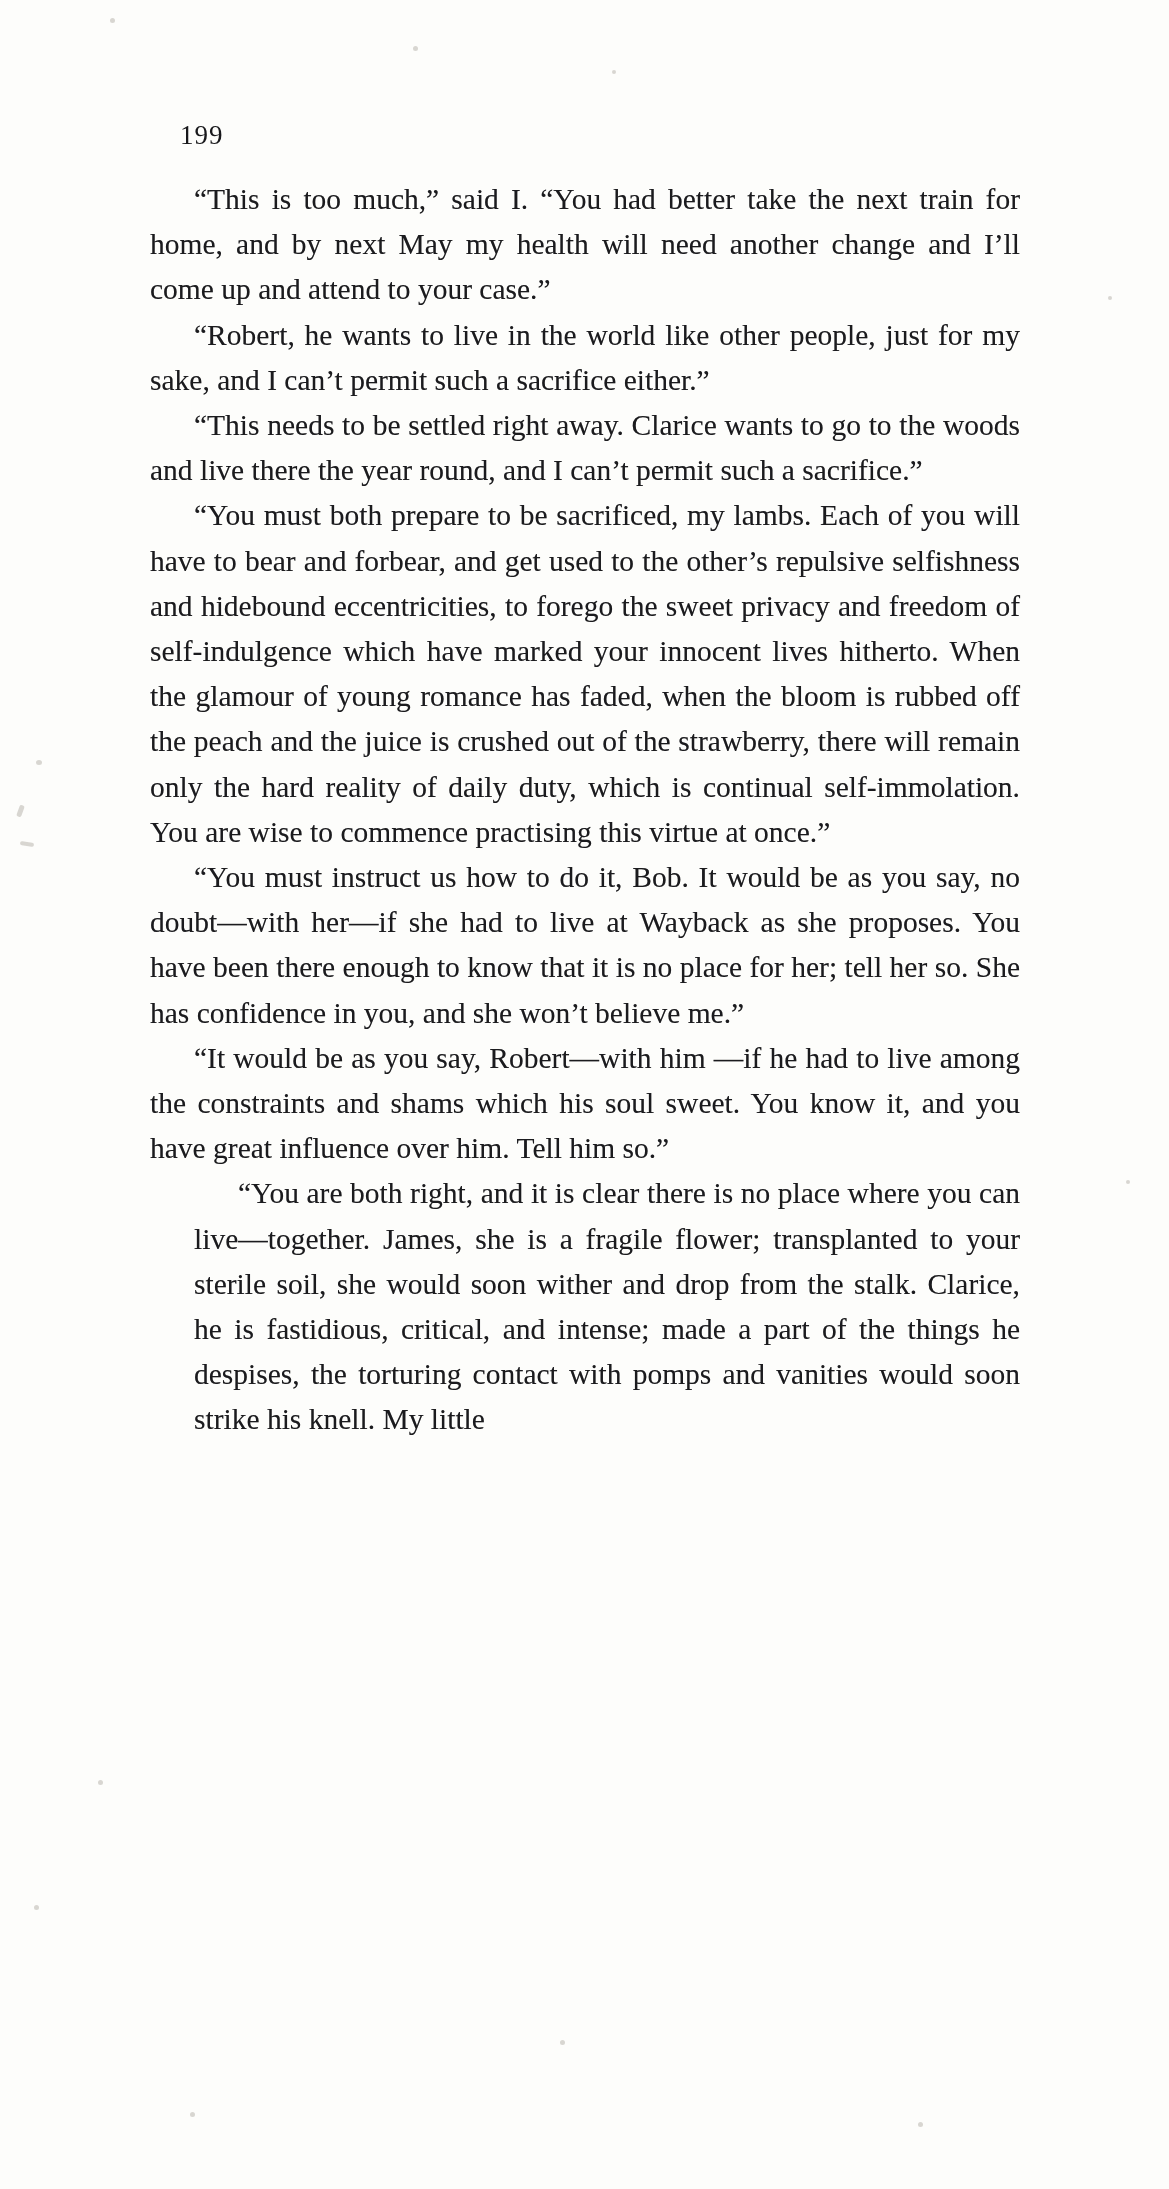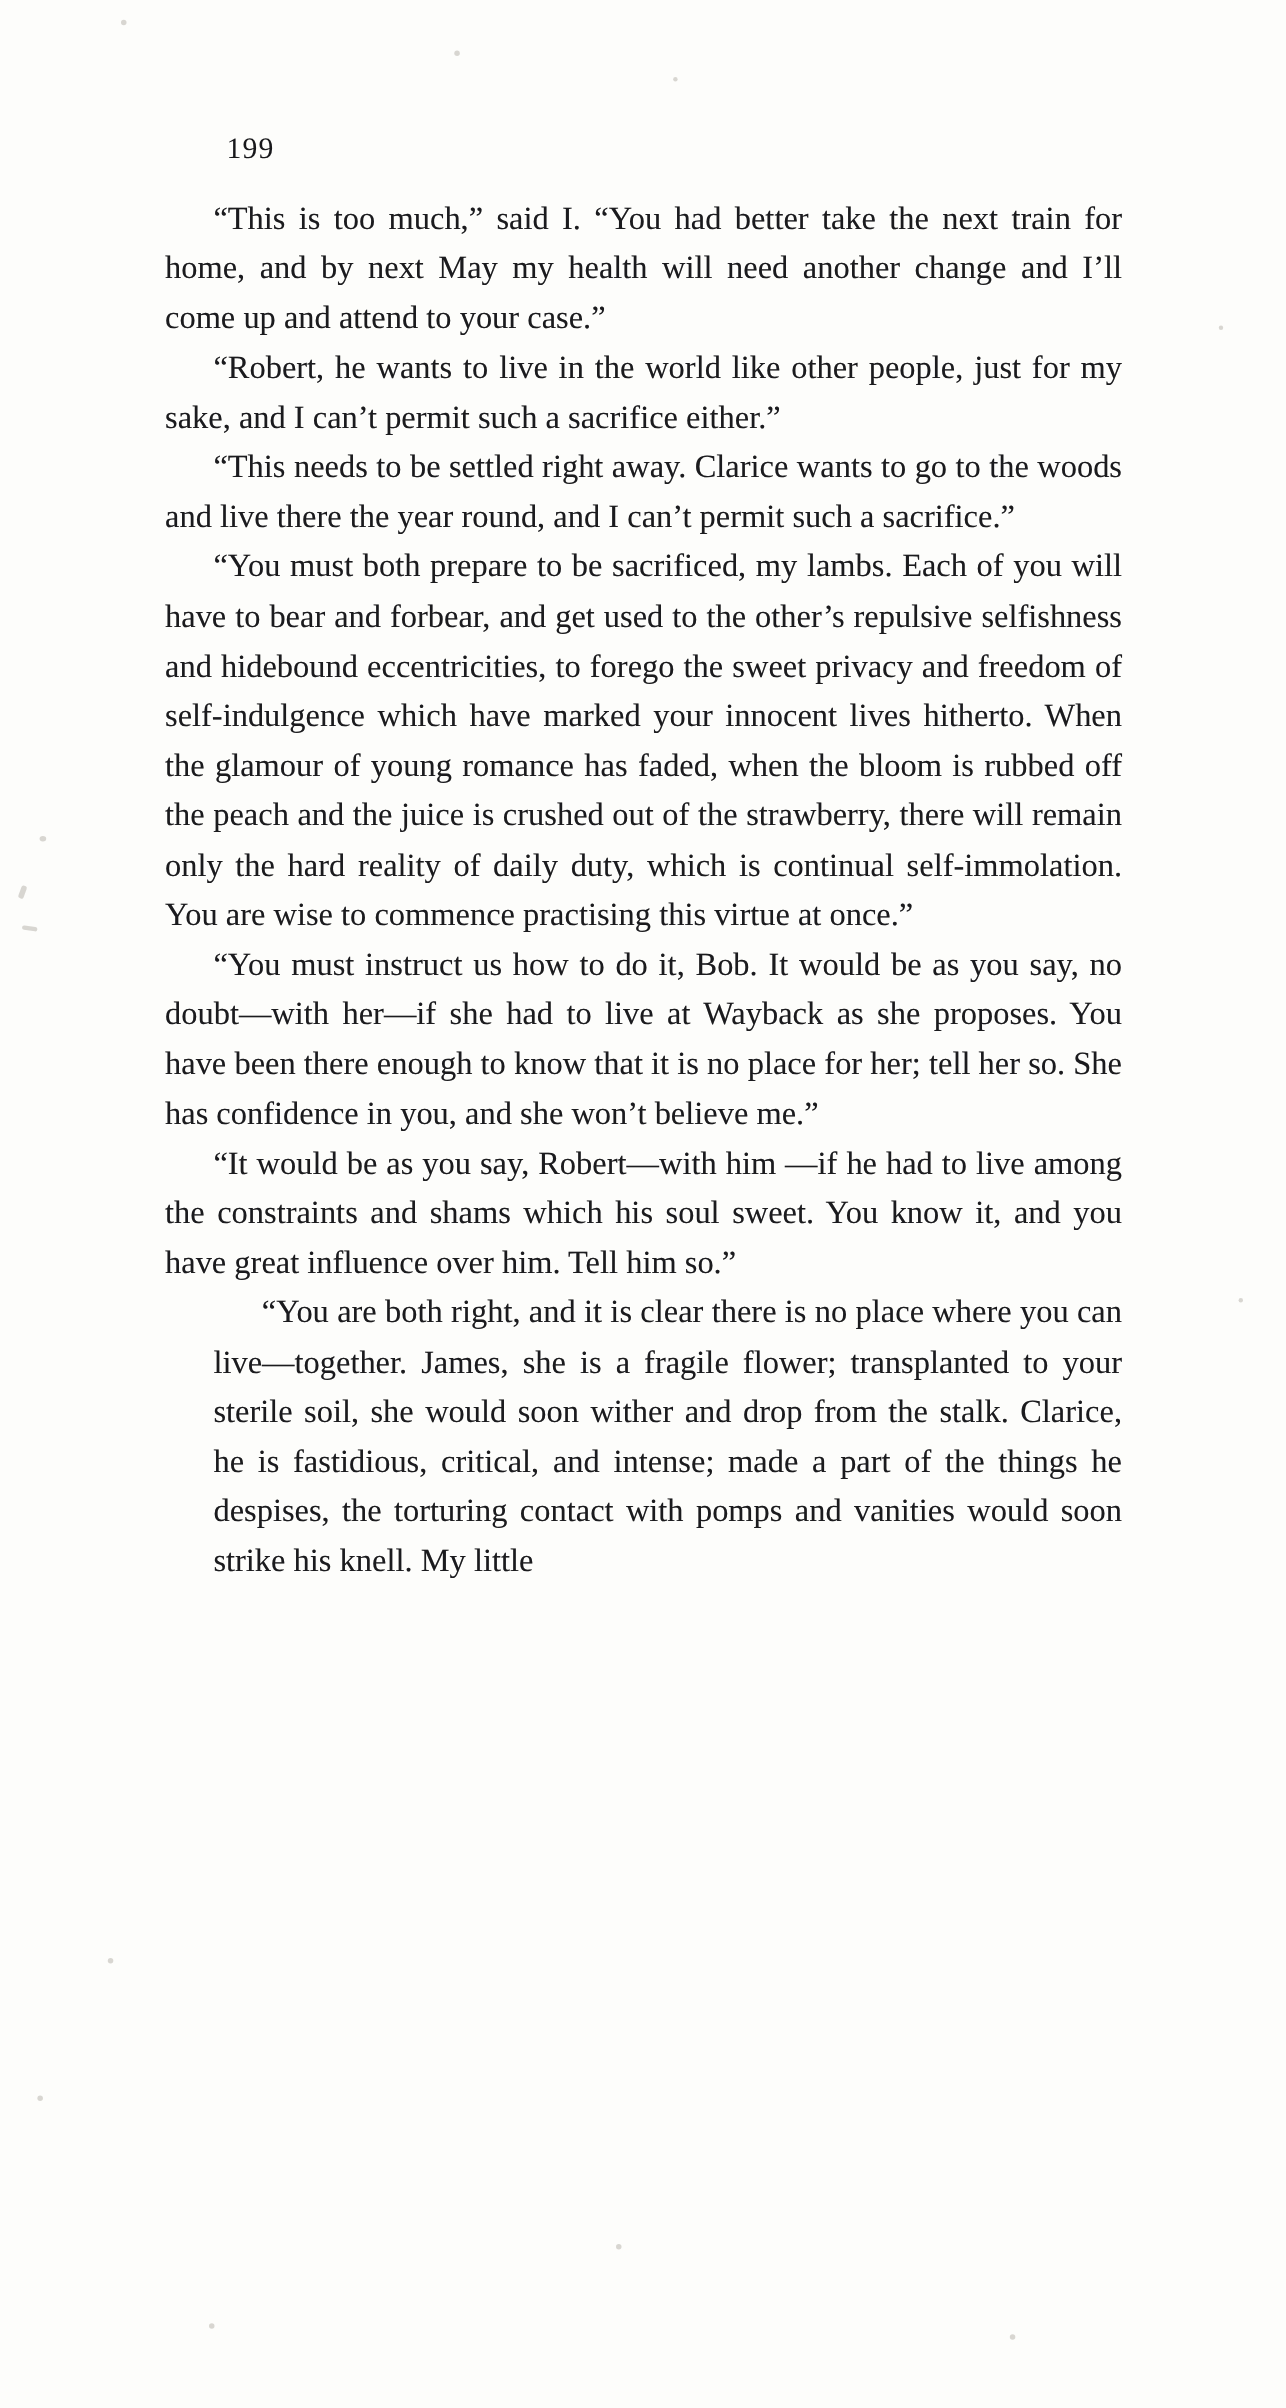--- a/index.html
+++ b/index.html
@@ -44,21 +44,20 @@
   .running-title {
     font-style: italic;
     font-size: 27px;
     letter-spacing: 2.0px;
     word-spacing: 5px;
     color: #18181b;
     white-space: nowrap;
   }
   .page-number {
     font-size: 27px;
-    margin-left: 26px;
     color: #18181b;
     letter-spacing: 1px;
   }
   p.para {
     margin: 0;
     text-indent: 44px;
     font-size: 29.5px;
     line-height: 45.2px;
     text-align: justify;
     text-justify: inter-word;

